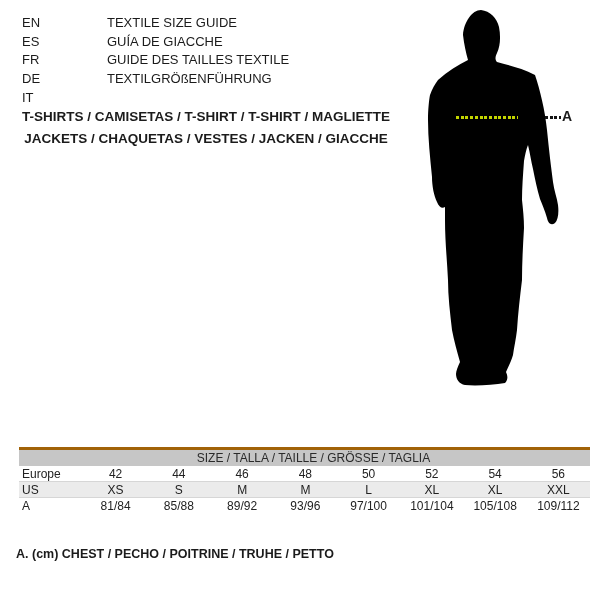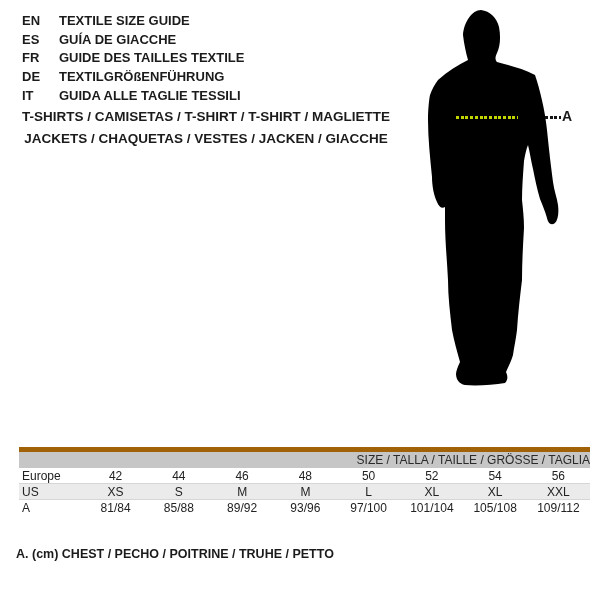--- a/index.html
+++ b/index.html
@@ -5,21 +5,21 @@
   html,body { margin:0; padding:0; }
   body {
     width:600px; height:600px; background:#ffffff;
     font-family:"Liberation Sans", sans-serif; color:#1b1b1b;
     position:relative; overflow:hidden;
   }
   .page { position:absolute; left:0; top:0; width:600px; height:600px; background:#fff; }
 
   
   .lang-list { position:absolute; left:22px; top:13px; }
-  .lang-row { display:flex; height:18.7px; align-items:flex-start; font-size:13px; font-weight:bold; }
+  .lang-row { display:flex; height:18.7px; align-items:center; font-size:13px; font-weight:normal;gap:48px; }
   .lang-code { width:37px; }
 
   
   .categories { position:absolute; left:22px; top:106px; font-weight:bold; font-size:13.5px; line-height:21.7px; white-space:nowrap;text-align:center; }
 
   
   .figure-svg { position:absolute; left:418px; top:5px; }
   .dash-body {
     position:absolute; left:456px; top:116px; width:62px; height:3px;
     background:repeating-linear-gradient(90deg, var(--measure-dash,#c3d500) 0 3px, transparent 3px 4.7px);
@@ -35,22 +35,22 @@
 
   
   .size-table {
     position:absolute; left:19px; top:447px; width:571px;
     border-collapse:collapse; font-size:12px; table-layout:fixed; color:#222;
   }
   .size-table td { height:15.2px; padding:0; text-align:center; vertical-align:middle; }
   .size-table .label-col { text-align:left; padding-left:3px; }
   .size-table .hdr td {
     background:var(--table-header-bg,#c6c6c6);
-    border-top:5px solid #a16207;
-    text-align:right; padding-left:18px; height:16px; color:#2a2a2a;
+    border-top:3px solid #a16207;
+    text-align:center; padding-left:18px; height:16px; color:#2a2a2a;
   }
   .size-table .band td { background:var(--table-alt-bg,#ebebeb); }
   .size-table .band-top td { border-top:1px solid #d6d6d6;margin-top:24px; }
   .size-table .row-a td { border-top:1px solid #d6d6d6; }
 
   
   .footnote { position:absolute; left:16px; top:547px; font-weight:bold; font-size:12.5px; white-space:nowrap; }
 </style>
 </head>
 <body>
@@ -69,21 +69,20 @@
     <div class="lang-row">
       <span class="lang-code">FR</span>
       <span class="lang-label">GUIDE DES TAILLES TEXTILE</span>
     </div>
     <div class="lang-row">
       <span class="lang-code">DE</span>
       <span class="lang-label">TEXTILGRÖßENFÜHRUNG</span>
     </div>
     <div class="lang-row">
       <span class="lang-code">IT</span>
-      <span class="lang-label">GUIDA ALLE TAGLIE TESSILI</span>
     </div>
   </div>
 
   <div class="categories">
     <div>T-SHIRTS / CAMISETAS / T-SHIRT / T-SHIRT / MAGLIETTE</div>
     <div>JACKETS / CHAQUETAS / VESTES / JACKEN / GIACCHE</div>
   </div>
 
   <svg class="figure-svg" width="150" height="386" viewBox="0 0 150 386" aria-hidden="true">
     <path fill="#000000" d="

